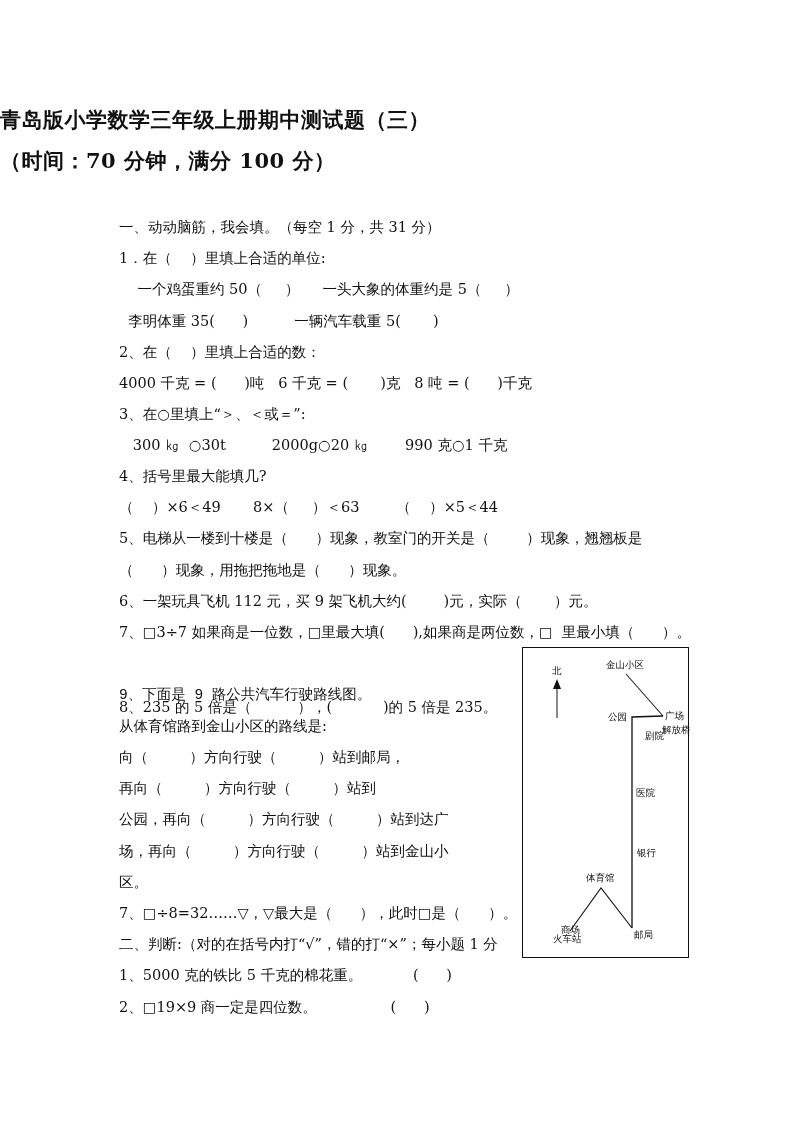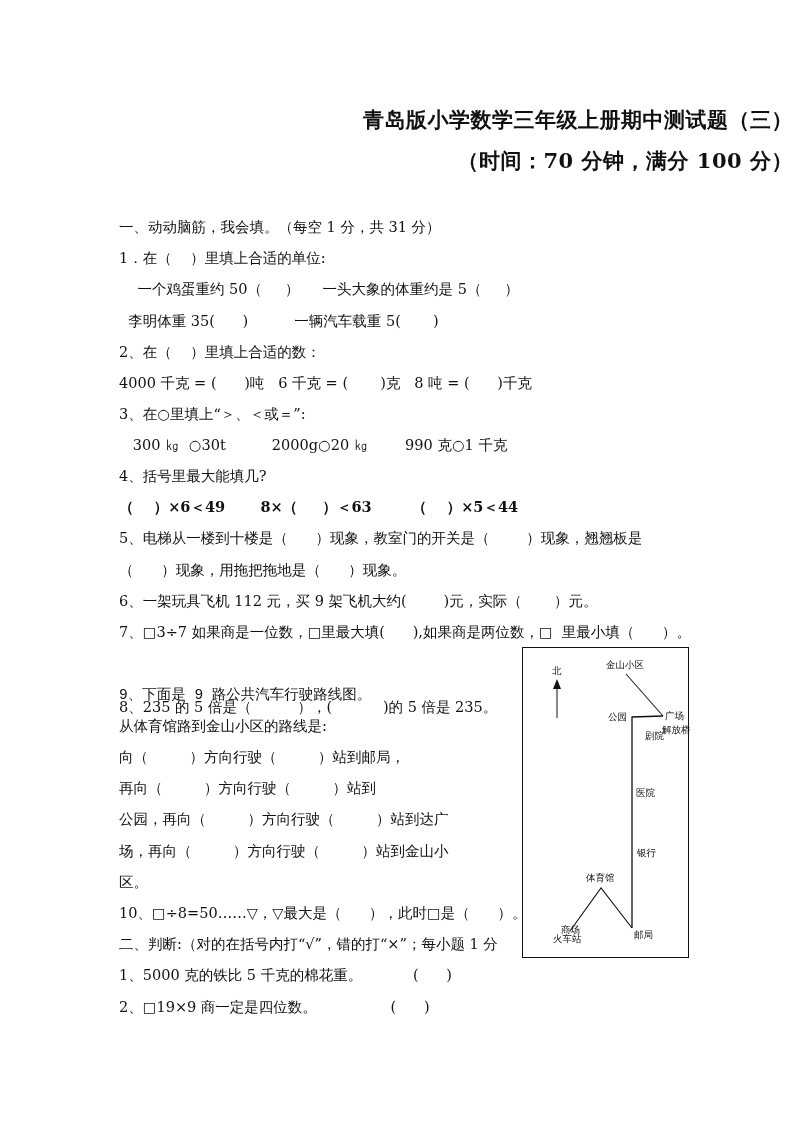--- a/index.html
+++ b/index.html
@@ -1,18 +1,18 @@
 <!DOCTYPE html>
 <html><head>
 <meta charset="utf-8">
 <style>
   html, body { margin: 0; padding: 0; background: #ffffff; }
   body { width: 793px; height: 1122px; position: relative; overflow: hidden;
          font-family: "DejaVu Serif", "Liberation Serif", serif; color: #111; }
-  .title { position: absolute; left: 0; width: 793px; text-align: right;
+  .title { position: absolute; left: 0; width: 793px; text-align: left;
            font-weight: bold; font-size: 21px; letter-spacing: 0.5px; }
   .line { position: absolute; left: 119px; font-size: 14.5px; white-space: pre; line-height: 20px; text-align: center; }
   .map { position: absolute; left: 522px; top: 647px; width: 167px; height: 311px;
          border: 1.3px solid #111; box-sizing: border-box; }
   .map svg { position: absolute; left: 0; top: 0; }
   .map-label { position: absolute; font-size: 9.5px; white-space: nowrap; font-family: "DejaVu Sans", sans-serif; }
 </style>
 </head>
 <body>
 
@@ -22,34 +22,34 @@
 <div>
   <div class="line" style="top:217px;">一、动动脑筋，我会填。（每空 1 分，共 31 分）</div>
   <div class="line" style="top:248px;">1．在（    ）里填上合适的单位:</div>
   <div class="line" style="top:279px;">    一个鸡蛋重约 50（     ）     一头大象的体重约是 5（     ）</div>
   <div class="line" style="top:311px;">  李明体重 35(      )          一辆汽车载重 5(       )</div>
   <div class="line" style="top:342px;">2、在（    ）里填上合适的数：</div>
   <div class="line" style="top:373px;">4000 千克 = (      )吨   6 千克 = (       )克   8 吨 = (      )千克</div>
   <div class="line" style="top:404px;">3、在○里填上“＞、＜或＝”:</div>
   <div class="line" style="top:435px;">   300 ㎏  ○30t          2000g○20 ㎏        990 克○1 千克</div>
   <div class="line" style="top:466px;">4、括号里最大能填几?</div>
-  <div class="line" style="top:497px;font-weight:bold;">（    ）×6＜49       8×（     ）＜63        （    ）×5＜44</div>
+  <div class="line" style="top:497px;">（    ）×6＜49       8×（     ）＜63        （    ）×5＜44</div>
   <div class="line" style="top:528px;">5、电梯从一楼到十楼是（      ）现象，教室门的开关是（        ）现象，翘翘板是</div>
   <div class="line" style="top:560px;">（      ）现象，用拖把拖地是（      ）现象。</div>
   <div class="line" style="top:591px;">6、一架玩具飞机 112 元，买 9 架飞机大约(        )元，实际（       ）元。</div>
   <div class="line" style="top:622px;">7、□3÷7 如果商是一位数，□里最大填(      ),如果商是两位数，□  里最小填（      ）。</div>
   <div class="line" style="top:653px;margin-top:44px;">8、235 的 5 倍是（          ），(           )的 5 倍是 235。</div>
   <div class="line" style="top:685px;font-family:Liberation Mono, monospace;">9、下面是 9 路公共汽车行驶路线图。</div>
   <div class="line" style="top:716px;">从体育馆路到金山小区的路线是:</div>
   <div class="line" style="top:747px;">向（         ）方向行驶（         ）站到邮局，</div>
   <div class="line" style="top:778px;">再向（         ）方向行驶（         ）站到</div>
   <div class="line" style="top:809px;">公园，再向（         ）方向行驶（         ）站到达广</div>
   <div class="line" style="top:841px;">场，再向（         ）方向行驶（         ）站到金山小</div>
   <div class="line" style="top:872px;">区。</div>
-  <div class="line" style="top:903px;">10、□÷8=50……▽，▽最大是（      ），此时□是（      ）。</div>
+  <div class="line" style="top:903px;">7、□÷8=32……▽，▽最大是（      ），此时□是（      ）。</div>
   <div class="line" style="top:934px;">二、判断:（对的在括号内打“√”，错的打“×”；每小题 1 分</div>
   <div class="line" style="top:965px;">1、5000 克的铁比 5 千克的棉花重。           (      )</div>
   <div class="line" style="top:997px;">2、□19×9 商一定是四位数。                (      )</div>
 </div>
 
 <div class="map">
   <svg width="167" height="311" viewBox="0 0 167 311">
 
     <line x1="34" y1="70" x2="34" y2="40" stroke="#888" stroke-width="2"></line>
     <polygon points="34,31 30,41 38,41" fill="#111"></polygon>

